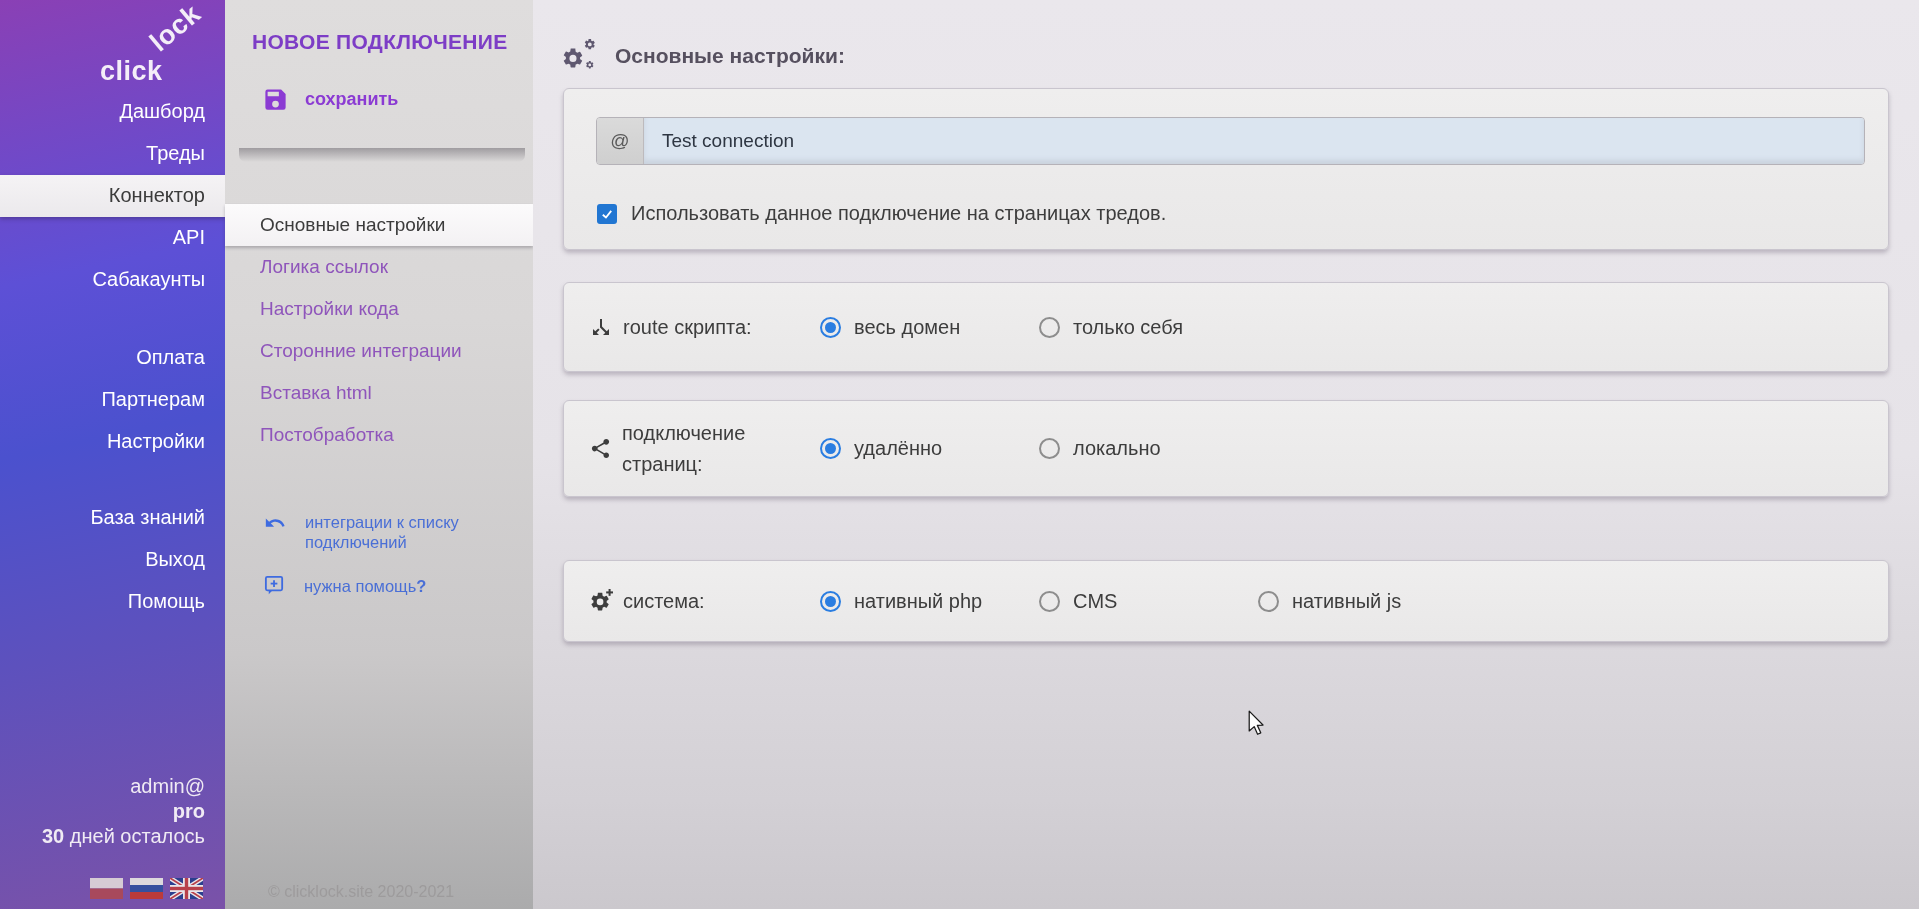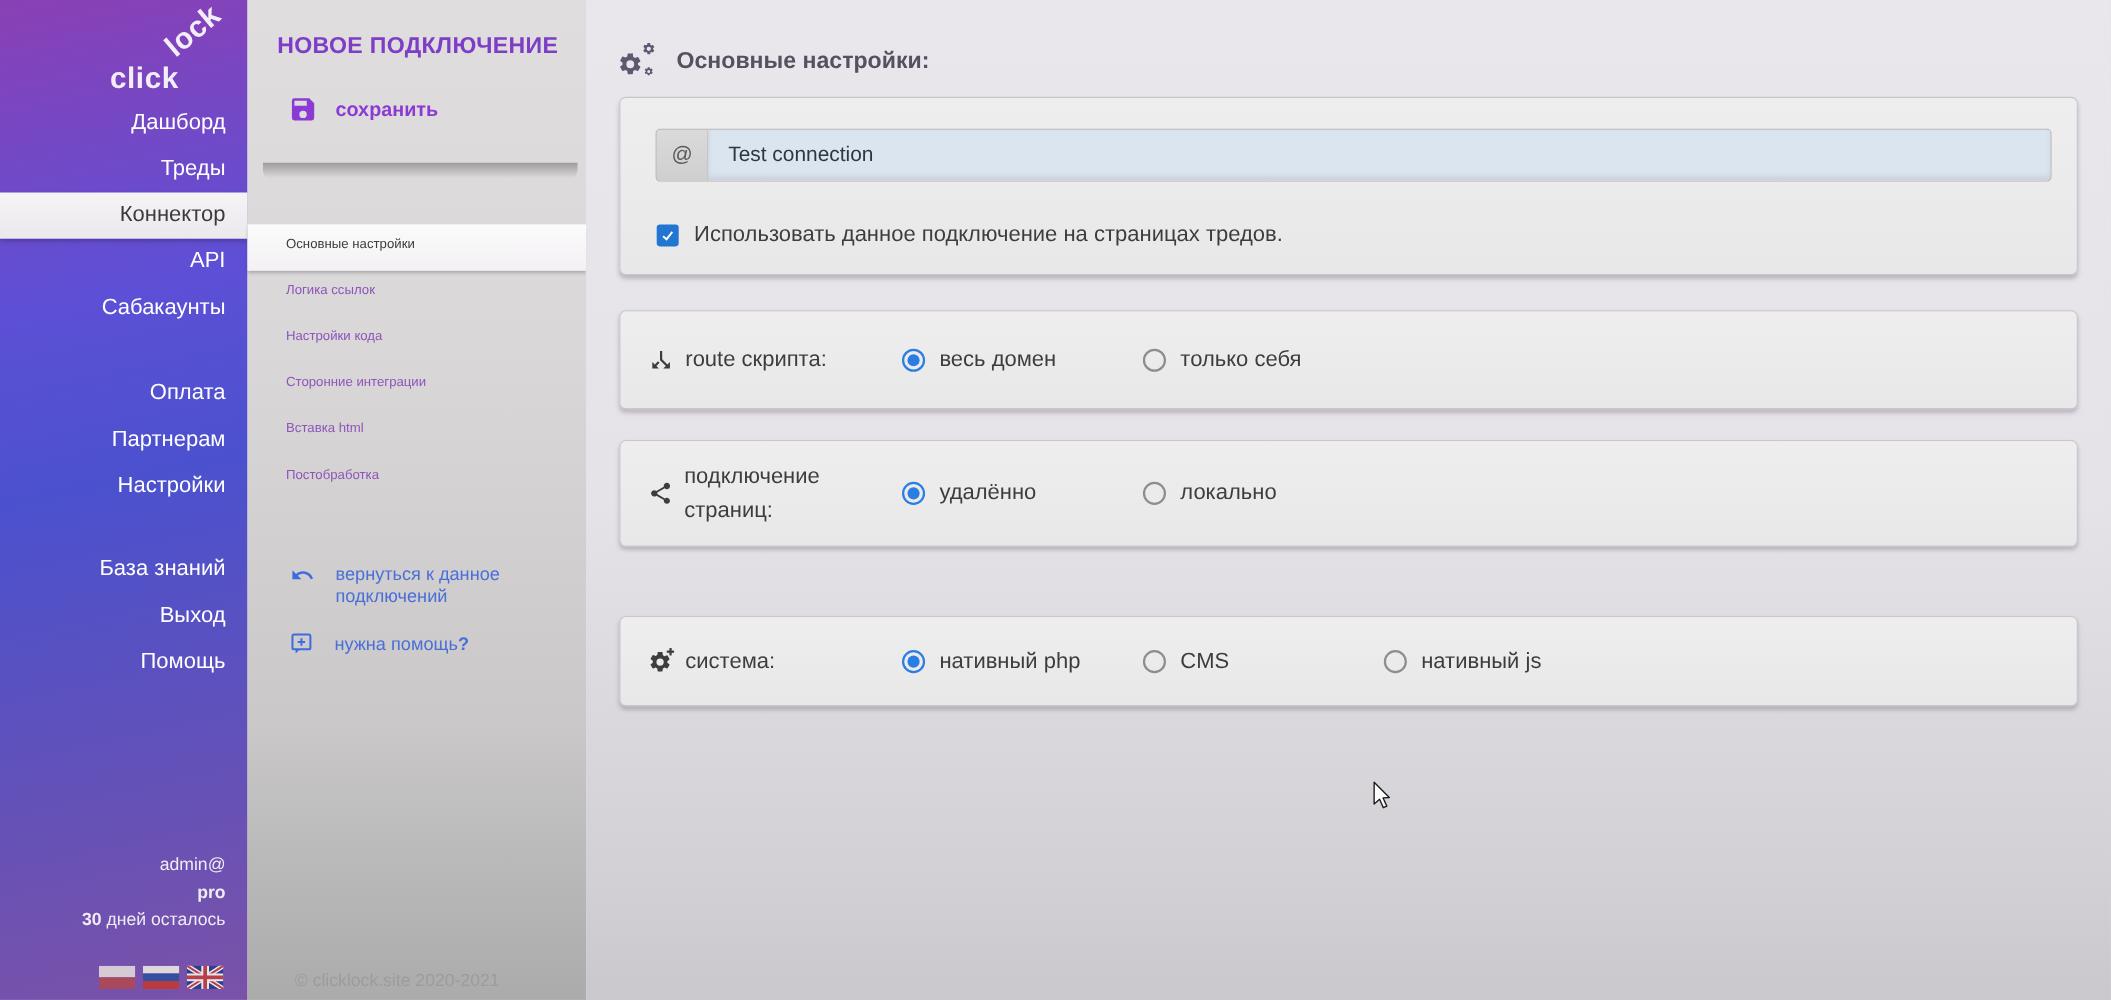--- a/index.html
+++ b/index.html
@@ -21,37 +21,37 @@
   .logo-lock  { position:absolute; left:156px; top:30px; font-size:27px; font-weight:bold; letter-spacing:.5px; color:#f4eef8;
                 transform:rotate(-40deg); transform-origin:0 60%; display:inline-block; }
   .nav { position:absolute; top:91px; left:0; width:225px; text-align:right; font-size:20px; }
   .nav-item { padding:9px 20px; height:42px; cursor:pointer; }
   .nav-item.active {
     background:linear-gradient(180deg,#f5f3f5,#ebe9ec);
     color:#3b3b3b; box-shadow:0 2px 4px rgba(40,30,60,.35);
   }
   .nav-gap-lg { height:36px; }
   .nav-gap-xl { height:34px; }
-  .account { position:absolute; right:20px; bottom:60px; text-align:right; font-size:16px; line-height:25px; color:#f0ebf4; }
+  .account { position:absolute; right:20px; bottom:60px; text-align:right; font-size:20px; line-height:25px; color:#f0ebf4; }
   .account .bold { font-weight:bold; }
   .flags { position:absolute; right:22px; bottom:10px; display:flex; gap:7px; }
   .flag { width:33px; height:21px; display:block; cursor:pointer; }
 
   
   .panel {
     position:absolute; left:225px; top:0; width:308px; height:909px;
     background:linear-gradient(180deg,#dfdddd 0%,#d9d7d7 35%,#cac8c9 72%,#ababac 100%);
   }
   .panel-title { position:absolute; left:27px; top:30px; font-size:21px; font-weight:bold; letter-spacing:.3px; color:#7d3dc6; }
   .save-btn { position:absolute; left:37px; top:86px; display:flex; align-items:center; gap:16px;
               color:#8b3bd3; font-weight:bold; font-size:18px; cursor:pointer; }
   .panel-shadow { position:absolute; left:14px; right:8px; top:148px; height:14px;
                   background:linear-gradient(180deg,rgba(60,55,65,.38),rgba(60,55,65,0));
                   border-radius:0 0 7px 7px; }
-  .panel-menu { position:absolute; top:204px; left:0; width:308px; font-size:12px; color:#8f55bb; }
+  .panel-menu { position:absolute; top:204px; left:0; width:308px; font-size:19px; color:#8f55bb; }
   .panel-menu-item { padding:10px 0 10px 35px; height:42px; cursor:pointer; }
   .panel-menu-item.active { background:linear-gradient(180deg,#fcfbfc,#f3f1f3); color:#3c3c3c;
                             box-shadow:0 2px 3px rgba(60,55,70,.3); }
   .panel-link { position:absolute; left:38px; display:flex; gap:18px; color:#4a6fd6; font-size:16.5px;
                 line-height:20px; cursor:pointer; align-items:flex-start; }
   .panel-link .q { font-weight:bold; }
   .link-back { top:512px; }
   .link-help { top:574px; align-items:center; }
   .copyright { position:absolute; left:43px; bottom:8px; font-size:16px; color:#9d9b9c; }
 
@@ -171,21 +171,21 @@
       <div class="panel-menu-item">Сторонние интеграции</div>
       <div class="panel-menu-item">Вставка html</div>
       <div class="panel-menu-item">Постобработка</div>
     </nav>
 
     <div class="panel-link link-back">
       <svg width="24" height="22" viewBox="0 0 24 24">
         <path fill="#3e6be0" d="M12.5 8c-2.65 0-5.05.99-6.9 2.6L2 7v9h9l-3.62-3.62c1.39-1.16 3.16-1.88 5.12-1.88 3.54 0 6.55 2.31 7.6 5.5l2.37-.78C21.08 11.03 17.15 8 12.5 8z"></path>
       </svg>
       <span>
-        <span>вернуться к данное</span><br>
+        <span>интеграции к списку</span><br>
         <span>подключений</span>
       </span>
     </div>
 
     <div class="panel-link link-help">
       <svg width="23" height="23" viewBox="0 0 24 24">
         <g fill="none" stroke="#3e6be0" stroke-width="1.9">
           <rect x="3" y="3" width="17" height="14" rx="1.5"></rect>
           <path d="M6 17 v4 l4 -4" fill="#3e6be0" stroke="none"></path>
           <line x1="11.5" y1="6.5" x2="11.5" y2="13.5"></line>

